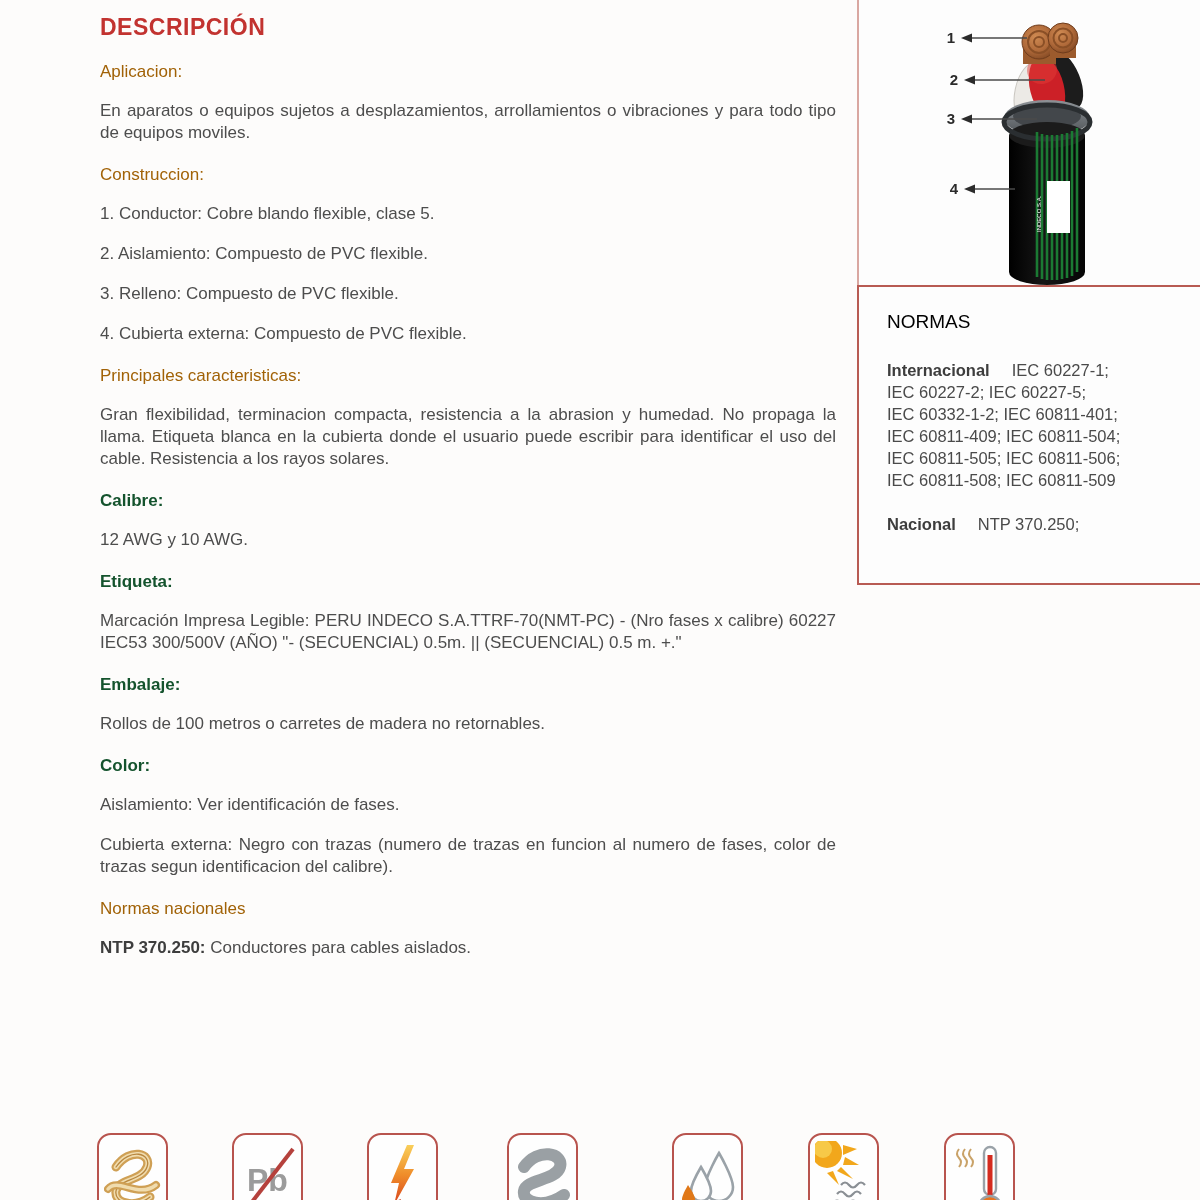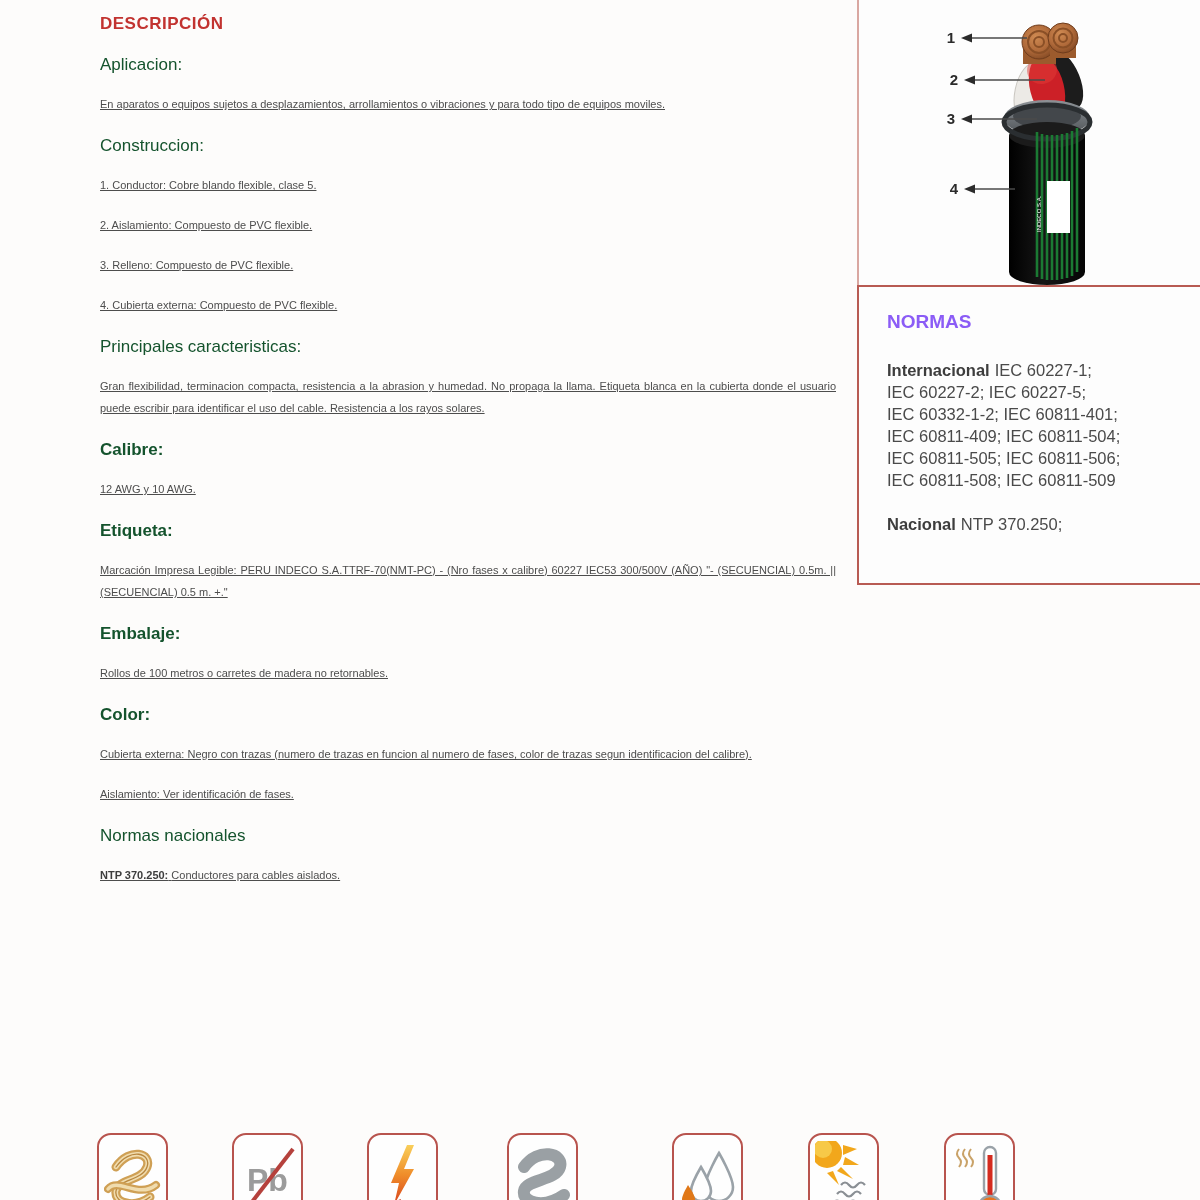--- a/index.html
+++ b/index.html
@@ -5,40 +5,40 @@
   html,body{margin:0;padding:0;}
   body{
     width:1200px;height:1200px;position:relative;overflow:hidden;
     background:#fdfcfb;
     font-family:"Liberation Sans","DejaVu Sans",sans-serif;
     color:#4d4d4d;
   }
   
   .col-left{position:absolute;left:100px;top:14px;width:736px;}
   .doc-title{
-    font-size:17px;font-weight:bold;color:#c23330;letter-spacing:.5px;margin:0;
-  }
-  .sub-red{color:#14532d;font-size:17px;margin:21px 0 0 0;font-weight:normal;}
+    font-size:23px;font-weight:bold;color:#c23330;letter-spacing:.5px;margin:0;
+  }
+  .sub-red{color:#a16207;font-size:17px;margin:21px 0 0 0;font-weight:normal;}
   .sub-bold{color:#14532d;font-size:17px;font-weight:bold;margin:21px 0 0 0;}
-  p.body{font-size:11px;line-height:22px;margin:18px 0 0 0;color:#4d4d4d;text-decoration:underline;}
+  p.body{font-size:17px;line-height:22px;margin:18px 0 0 0;color:#4d4d4d;}
   p.just{text-align:justify;}
   p.body b{color:#3d3d3d;}
   
   .figure-panel{
     position:absolute;left:857px;top:0;width:343px;height:285px;
     border-left:2px solid #d9a7a1;background:#fdfdfd;
   }
   .normas-panel{
     position:absolute;left:857px;top:285px;width:345px;height:300px;
     border:2px solid #b85b53;border-right:none;background:#fdfdfd;
     box-sizing:border-box;padding:24px 8px 0 28px;
   }
-  .normas-title{font-size:19px;font-weight:bold;color:#8b5cf6;margin:0 0 26px 0;}
+  .normas-title{font-size:19px;font-weight:normal;color:#000000;margin:0 0 26px 0;}
   .normas-line{font-size:16.5px;line-height:22px;color:#4a4a4a;margin:0;}
-  .normas-line .lbl{font-weight:bold;color:#3d3d3d;margin-right:5px;}
+  .normas-line .lbl{font-weight:bold;color:#3d3d3d;margin-right:22px;}
   .normas-gap{height:22px;}
   
   .icon-box{
     position:absolute;top:1133px;width:71px;height:96px;box-sizing:border-box;
     border:2.5px solid #b8544e;border-radius:14px;background:#fefefe;
     display:flex;align-items:flex-start;justify-content:center;padding-top:6px;
   }
 </style>
 </head>
 <body>
@@ -61,22 +61,22 @@
   <h2 class="sub-bold">Calibre:</h2>
   <p class="body">12 AWG y 10 AWG.</p>
 
   <h2 class="sub-bold">Etiqueta:</h2>
   <p class="body just">Marcación Impresa Legible: PERU INDECO S.A.TTRF-70(NMT-PC) - (Nro fases x calibre) 60227 IEC53 300/500V (AÑO) "- (SECUENCIAL) 0.5m. || (SECUENCIAL) 0.5 m. +."</p>
 
   <h2 class="sub-bold">Embalaje:</h2>
   <p class="body">Rollos de 100 metros o carretes de madera no retornables.</p>
 
   <h2 class="sub-bold">Color:</h2>
+  <p class="body">Aislamiento: Ver identificación de fases.</p>
   <p class="body just">Cubierta externa: Negro con trazas (numero de trazas en funcion al numero de fases, color de trazas segun identificacion del calibre).</p>
-  <p class="body">Aislamiento: Ver identificación de fases.</p>
 
   <h2 class="sub-red">Normas nacionales</h2>
   <p class="body"><b>NTP 370.250:</b> <span>Conductores para cables aislados.</span></p>
 </div>
 
 <div class="figure-panel">
   <svg width="343" height="285" viewBox="0 0 343 285">
     <defs>
       <radialGradient id="copper" cx="40%" cy="35%" r="75%">
         <stop offset="0%" stop-color="#cf8a52"></stop>

